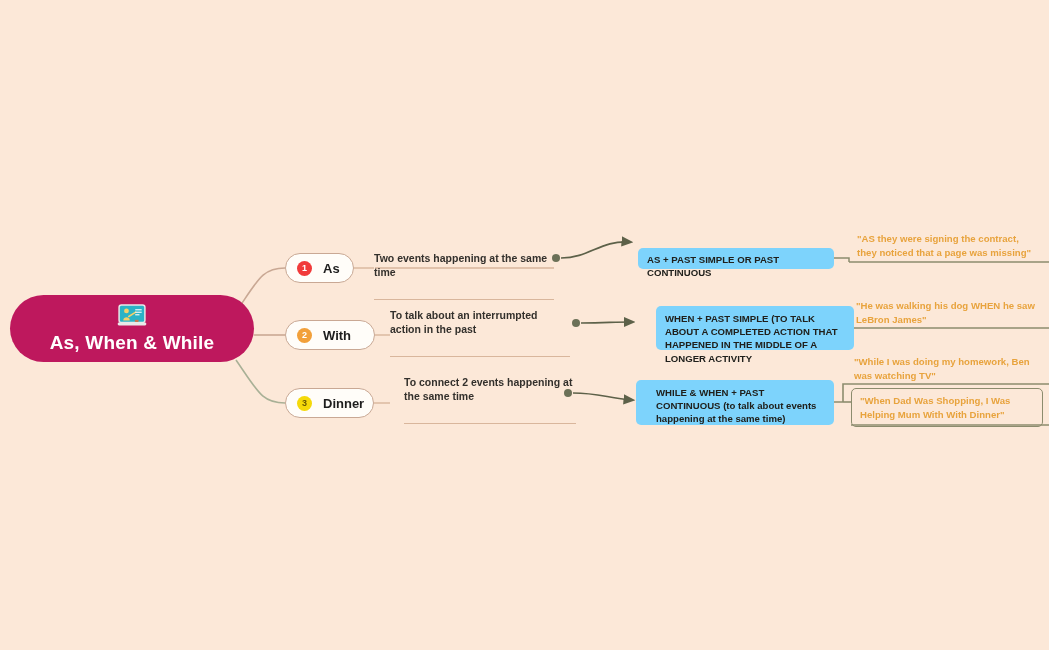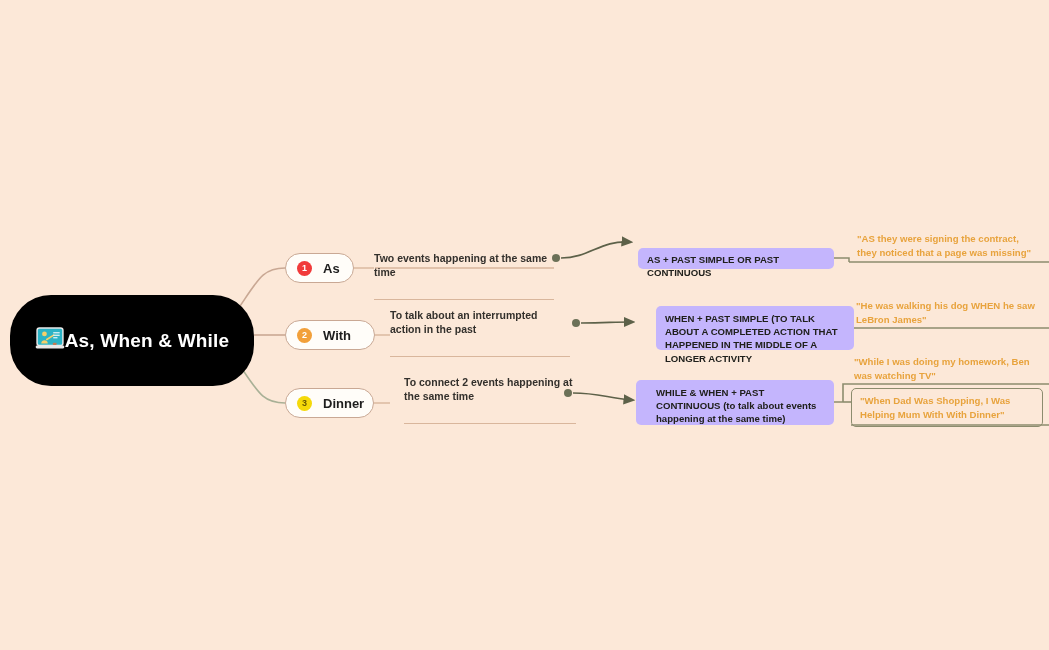--- a/index.html
+++ b/index.html
@@ -27,25 +27,25 @@
     height: 650px;
     pointer-events: none;
   }
 
   
   .root-node {
     position: absolute;
     left: 10px;
     top: 295px;
     width: 244px;
-    height: 91px;
-    background: #000000;
+    height: 67px;
+    background: #be185d;
     border-radius: 41px;
     display: flex;
-    flex-direction: row;
+    flex-direction: column;
     align-items: center;
     justify-content: center;
     box-sizing: border-box;
   }
   .root-icon {
     width: 30px;
     height: 24px;
     margin-bottom: 4px;
     display: block;
   }
@@ -109,21 +109,21 @@
     padding-bottom: 19px;
     box-sizing: border-box;
   }
   #desc-as    { left: 374px; top: 252px; width: 180px; }
   #desc-when  { left: 390px; top: 309px; width: 180px; }
   #desc-while { left: 404px; top: 376px; width: 172px; }
 
   
   .olive-box {
     position: absolute;
-    background: #c4b5fd;
+    background: #7dd3fc;
     border-radius: 5px;
     color: #20201c;
     font-size: 9.6px;
     font-weight: bold;
     line-height: 1.38;
     padding: 6px 9px;
     box-sizing: border-box;
   }
   #box-as    { left: 638px; top: 248px; width: 196px; height: 21px;
                padding-top: 5px; }

